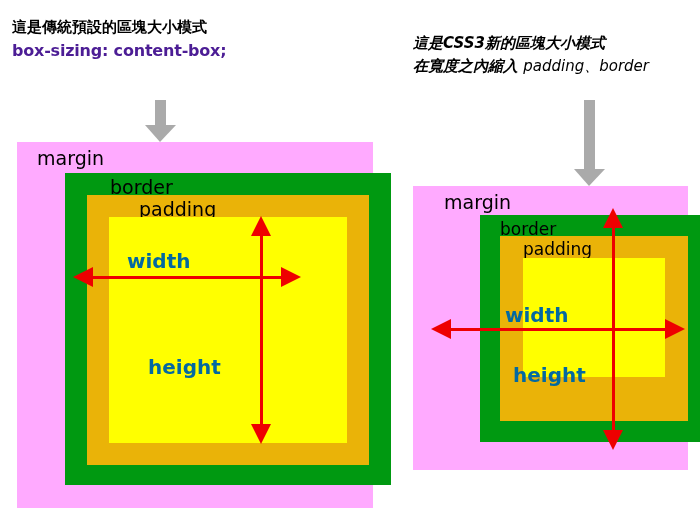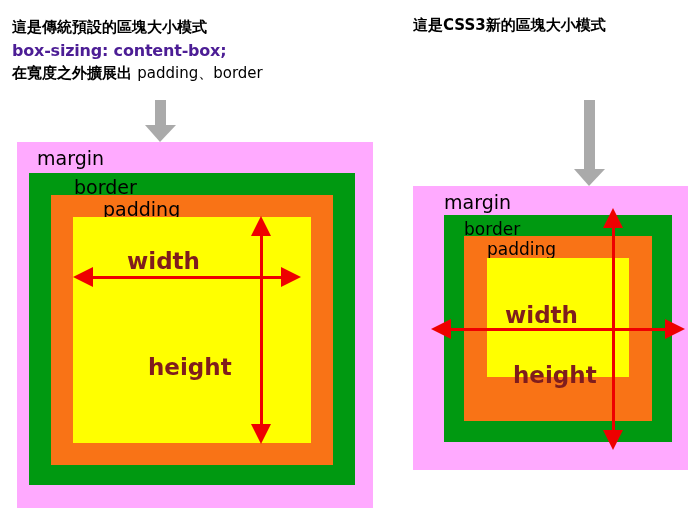--- a/index.html
+++ b/index.html
@@ -35,21 +35,21 @@
     font-weight: bold;
     font-size: 16px;
     letter-spacing: -0.2px;
   }
   .caption .line .latin {
     font-weight: normal;
     font-family: "DejaVu Sans", "Liberation Sans", sans-serif;
   }
 
   #caption-left  { left: 12px; top: 16px; }
-  #caption-right { left: 413px; top: 14px; }
+  #caption-right { left: 413px; top: 32px; font-style: italic; }
 
   
   .gray-arrow { position: absolute; }
   .gray-arrow .shaft {
     position: absolute;
     left: 10px;
     top: 0;
     width: 11px;
     background: #aaaaaa;
   }
@@ -66,24 +66,25 @@
   
   .margin-box {
     position: absolute;
     background: #ffaaff;
     box-sizing: border-box;
   }
   .border-box {
     position: absolute;
     background: #009911;
     box-sizing: border-box;
+    margin-left: 36px;
   }
   .padding-box {
     position: absolute;
-    background: #f97316;
+    background: #eab308;
     box-sizing: border-box;
   }
   .content-box {
     position: absolute;
     background: #ffff00;
     box-sizing: border-box;
   }
 
   .region-label {
     position: absolute;
@@ -127,38 +128,38 @@
     width: 0; height: 0;
     left: -9px;
     border-left: 10px solid transparent;
     border-right: 10px solid transparent;
   }
   .v-arrow .head-t { top: 0;    border-bottom: 20px solid #ee0000; }
   .v-arrow .head-b { bottom: 0; border-top: 20px solid #ee0000; }
 
   .dim-label {
     position: absolute;
-    font-size: 23px;
+    font-size: 20px;
     font-weight: bold;
-    color: #7f1d1d;
+    color: #0369a1;
     white-space: nowrap;
     line-height: 23px;
   }
 </style>
 </head>
 <body>
 
 <div class="caption" id="caption-left">
   <span class="line plain">這是傳統預設的區塊大小模式</span>
   <span class="line code">box-sizing: content-box;</span>
-  <span class="line plain"><span>在寬度之外擴展出</span> <span class="latin">padding、border</span></span>
 </div>
 
 <div class="caption" id="caption-right">
   <span class="line plain">這是CSS3新的區塊大小模式</span>
+  <span class="line plain"><span>在寬度之內縮入</span> <span class="latin">padding、border</span></span>
 </div>
 
 <div class="gray-arrow" style="left:145px; top:100px; width:31px; height:42px;">
   <div class="shaft" style="height:25px;"></div>
   <div class="head" style="top:25px;"></div>
 </div>
 
 <div class="gray-arrow" style="left:574px; top:100px; width:31px; height:86px;">
   <div class="shaft" style="height:69px;"></div>
   <div class="head" style="top:69px;"></div>

